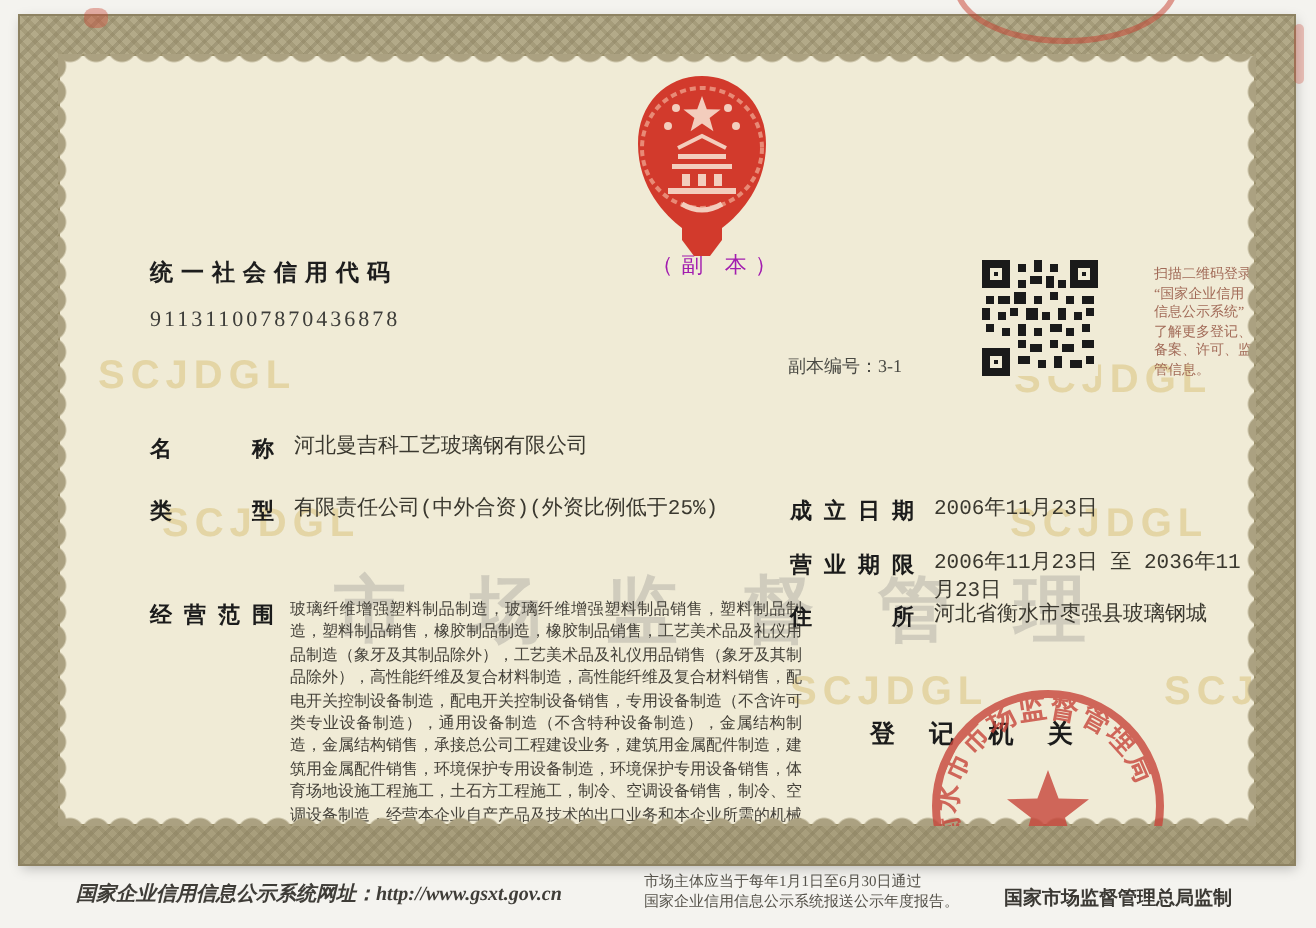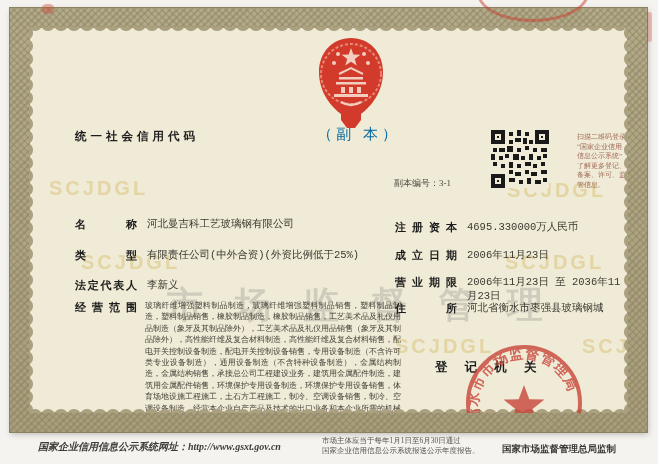--- a/index.html
+++ b/index.html
@@ -42,21 +42,21 @@
   .emblem { position:absolute; left:286px; top:9px; width:72px; height:92px; z-index:5; }
 
   
   .code-block { position:absolute; left:46px; top:102px; }
   .code-label { font-size:11.5px; letter-spacing:4px; color:#1d1d1d; font-weight:bold; }
   .code-value { font-size:11px; color:#3c3c38; margin-top:10px; letter-spacing:1.5px;
       font-family:"Liberation Serif","DejaVu Serif",serif; }
   .title-block { position:absolute; left:210px; top:90px; width:240px; text-align:center; }
   .cert-title { font-size:37px; font-weight:bold; color:#141414; letter-spacing:12px;
       white-space:nowrap; }
-  .cert-subtitle { font-size:15px; color:#0369a1; margin-top:8px; letter-spacing:4px; }
+  .cert-subtitle { font-size:11px; color:#a21caf; margin-top:8px; letter-spacing:4px; }
   .copy-no { position:absolute; left:365px; top:150px; font-size:9px; color:#4a4a44; }
 
   .qr { position:absolute; left:462px; top:103px; width:58px; height:58px; }
   .qr-caption { position:absolute; left:548px; top:106px; width:62px; font-size:7px;
       line-height:9.5px; color:#a26b58; white-space:pre-line; }
 
   
   .row { position:absolute; display:flex; align-items:flex-start; }
   .row .lbl { font-size:11px; font-weight:bold; color:#1b1b1b; width:62px;
       text-align:justify; text-align-last:justify; flex:none; }
@@ -97,20 +97,21 @@
       <div class="wm-large">市场监督管理</div>
       <div class="wm-small" style="left:20px;top:150px">SCJDGL</div>
       <div class="wm-small" style="left:478px;top:152px">SCJDGL</div>
       <div class="wm-small" style="left:52px;top:224px">SCJDGL</div>
       <div class="wm-small" style="left:476px;top:224px">SCJDGL</div>
       <div class="wm-small" style="left:366px;top:308px">SCJDGL</div>
       <div class="wm-small" style="left:553px;top:308px">SCJDGL</div>
 
       <div class="code-block">
         <div class="code-label">统一社会信用代码</div>
+        <div class="code-value">911311007870436878</div>
       </div>
 
       <div class="title-block">
         <div class="cert-subtitle">（副  本）</div>
       </div>
       <div class="copy-no">副本编号：3-1</div>
 
       <svg class="qr" viewBox="0 0 29 29" shape-rendering="crispEdges">
         <rect width="29" height="29" fill="#f0ebd6"></rect>
         <g fill="#1a1a1a">
@@ -172,33 +173,25 @@
 管信息。</div>
 
       <div class="row" style="left:46px;top:190px">
         <span class="lbl">名称</span>
         <span class="val">河北曼吉科工艺玻璃钢有限公司</span>
       </div>
       <div class="row" style="left:46px;top:221px">
         <span class="lbl">类型</span>
         <span class="val">有限责任公司(中外合资)(外资比例低于25%)</span>
       </div>
-      <div class="row" style="left:46px;top:251px">
-        <span class="lbl">法定代表人</span>
-        <span class="val">李新义</span>
-      </div>
       <div class="row" style="left:46px;top:273px">
         <span class="lbl">经营范围</span>
         <span class="val small">玻璃纤维增强塑料制品制造，玻璃纤维增强塑料制品销售，塑料制品制造，塑料制品销售，橡胶制品制造，橡胶制品销售，工艺美术品及礼仪用品制造（象牙及其制品除外），工艺美术品及礼仪用品销售（象牙及其制品除外），高性能纤维及复合材料制造，高性能纤维及复合材料销售，配电开关控制设备制造，配电开关控制设备销售，专用设备制造（不含许可类专业设备制造），通用设备制造（不含特种设备制造），金属结构制造，金属结构销售，承接总公司工程建设业务，建筑用金属配件制造，建筑用金属配件销售，环境保护专用设备制造，环境保护专用设备销售，体育场地设施工程施工，土石方工程施工，制冷、空调设备销售，制冷、空调设备制造，经营本企业自产产品及技术的出口业务和本企业所需的机械设备、零配件、原辅材料及进出口业务。（除依法须经批准的项目外，凭营业执照依法自主开展经营活动）许可项目：建设工程施工，电气安装服务。（依法须经批准的项目，经相关部门批准后方可开展经营活动，具体经营项目以相关部门批准文件或许可证件为准）</span>
       </div>
 
-      <div class="row" style="left:366px;top:193px">
-        <span class="lbl">注册资本</span>
-        <span class="val">4695.330000万人民币</span>
-      </div>
       <div class="row" style="left:366px;top:221px">
         <span class="lbl">成立日期</span>
         <span class="val">2006年11月23日</span>
       </div>
       <div class="row" style="left:366px;top:248px">
         <span class="lbl">营业期限</span>
         <span class="val">2006年11月23日 至 2036年11月23日</span>
       </div>
       <div class="row" style="left:366px;top:274px">
         <span class="lbl">住所</span>

